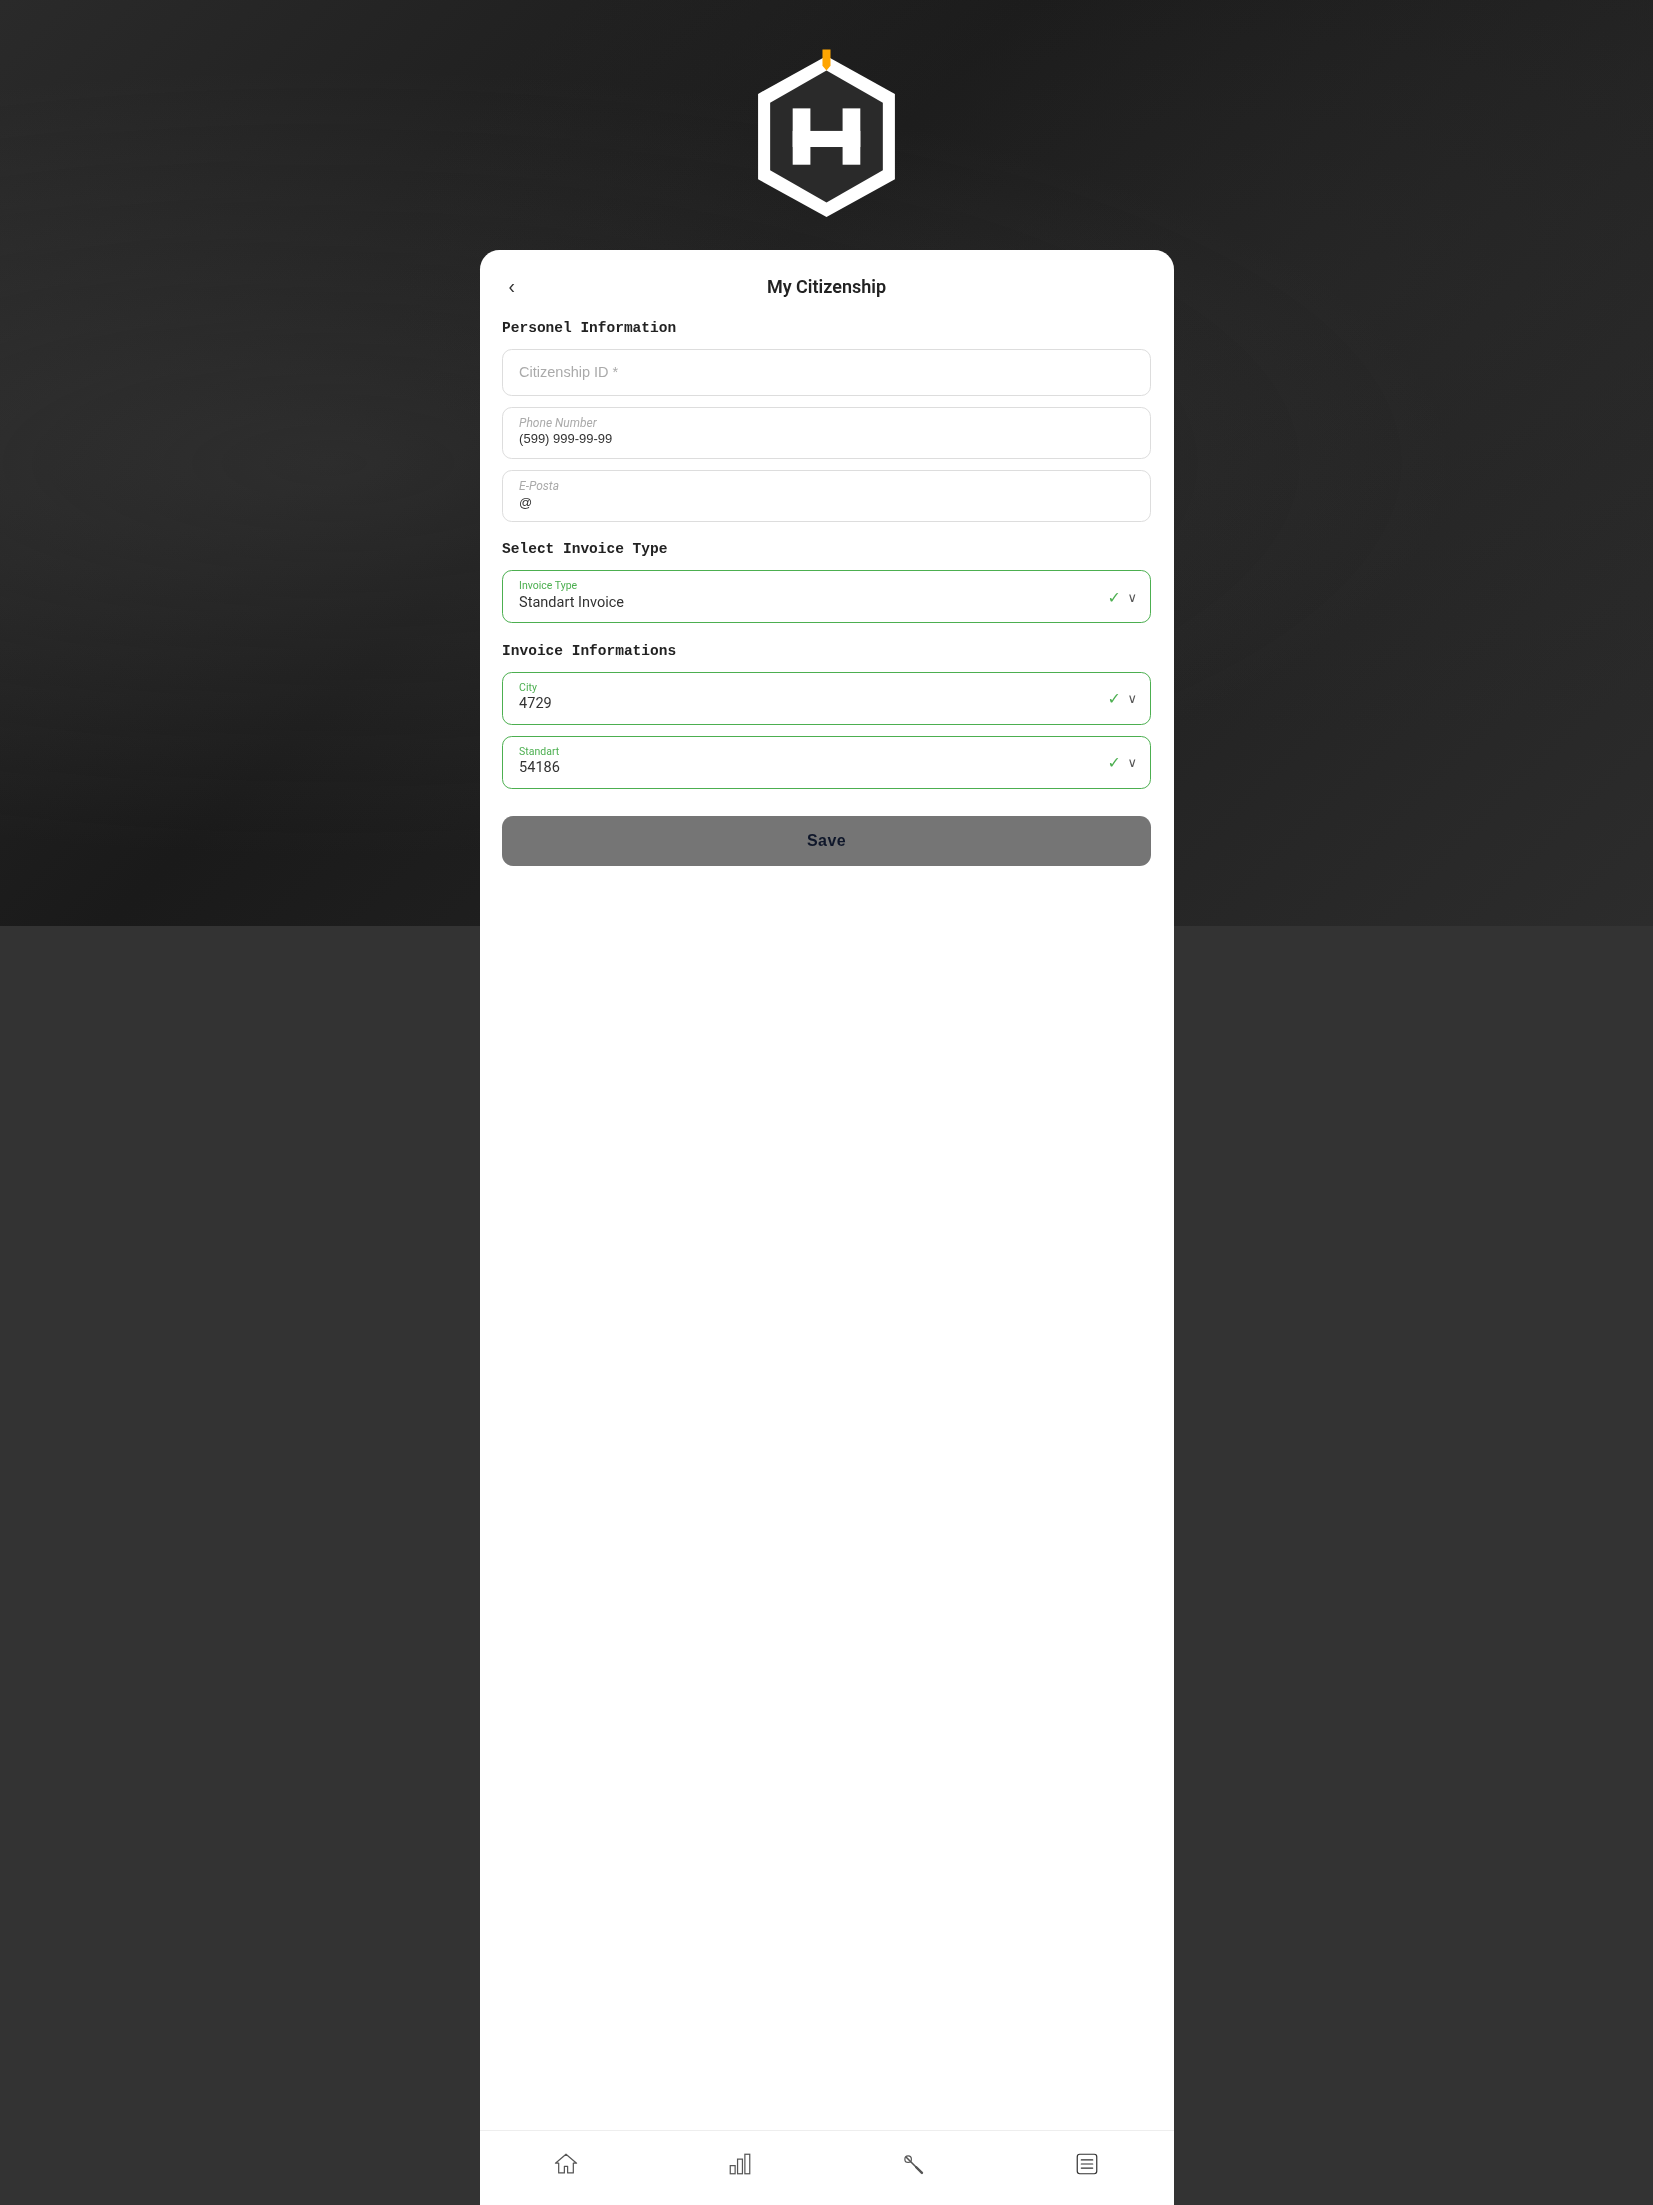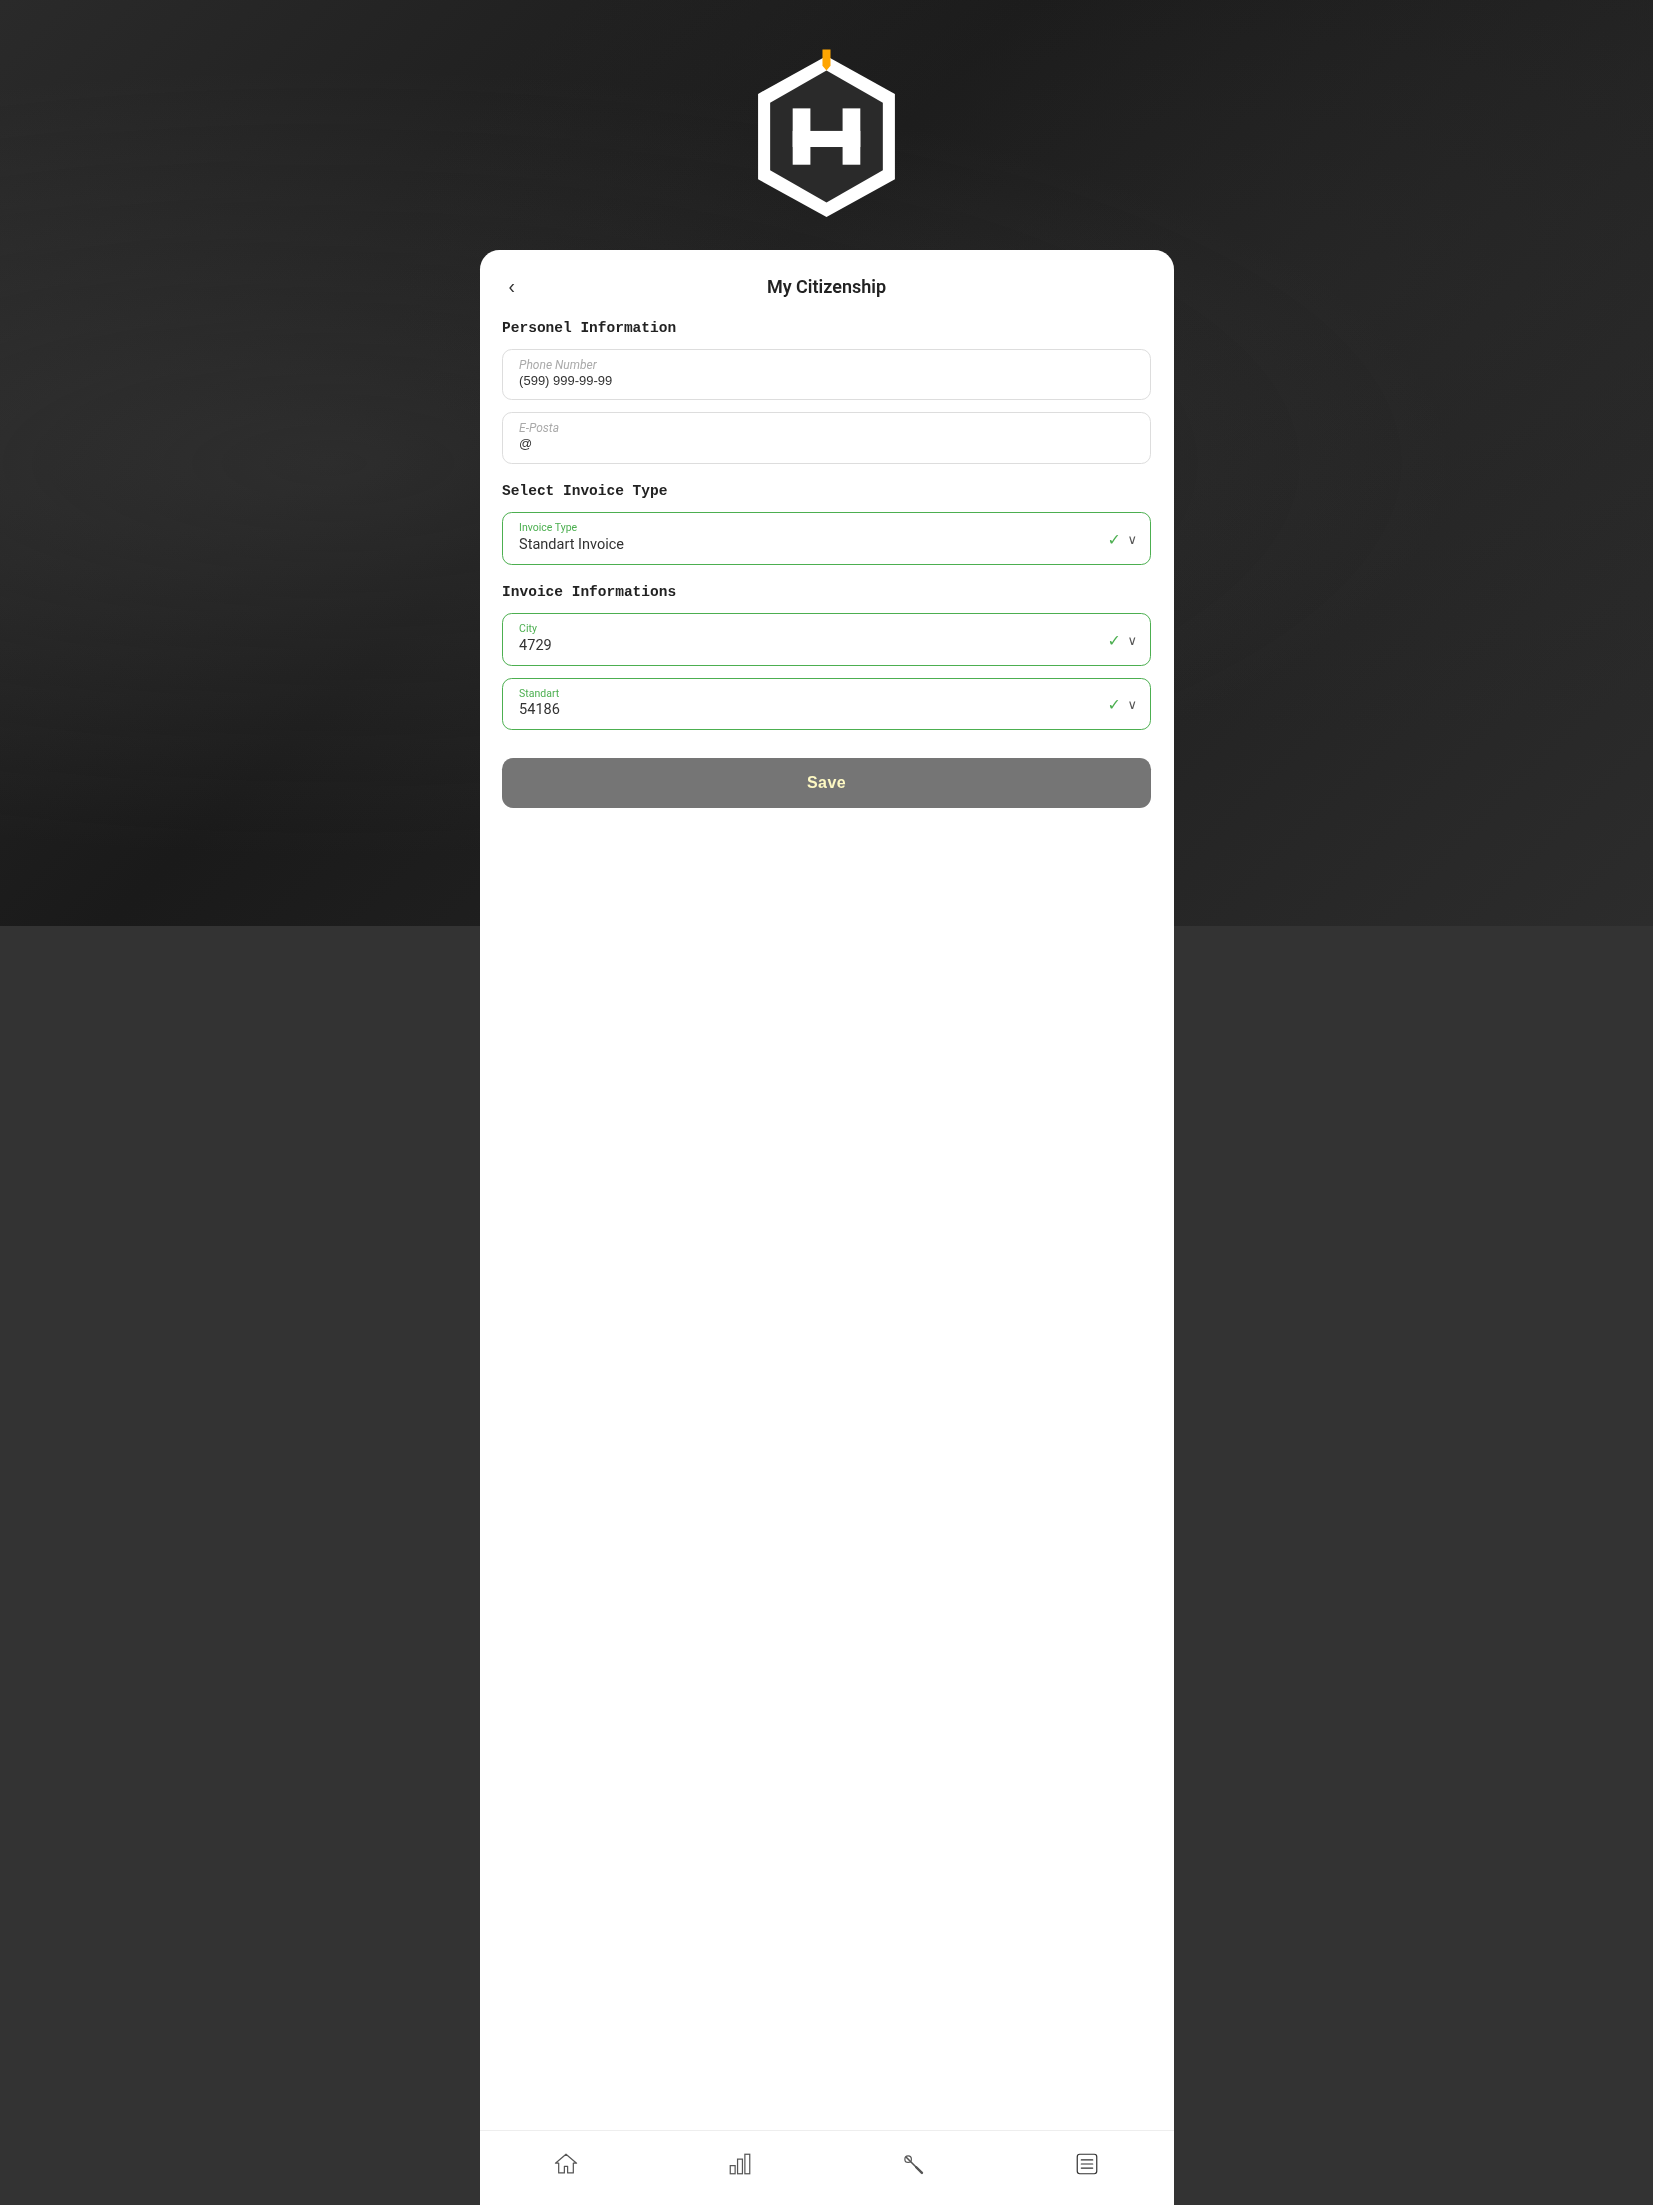--- a/index.html
+++ b/index.html
@@ -197,21 +197,21 @@
     
     .section-gap {
       margin-top: 19.4px;
     }
 
     
     .save-btn {
       width: 100%;
       padding: 16px;
       background: #757575;
-      color: #fef9c3;
+      color: #0f172a;
       border: none;
       border-radius: 11.3px;
       font-size: 16px;
       font-weight: 600;
       cursor: pointer;
       margin-top: 16px;
       letter-spacing: 0.4px;
     }
 
     
@@ -281,20 +281,23 @@
     <button class="back-btn">
       <span>‹</span>
     </button>
     <span class="card-title">My Citizenship</span>
   </div>
 
   
   <div class="section-gap">
     <div class="section-label">Personel Information</div>
 
+    <div class="input-group">
+      <input class="input-field" type="text" placeholder="Citizenship ID *" style="">
+    </div>
 
     <div class="input-group">
       <div class="input-wrapper">
         <span class="field-label">Phone Number</span>
         <input type="tel" value="(599) 999-99-99" style="">
       </div>
     </div>
 
     <div class="input-group">
       <div class="input-wrapper">

